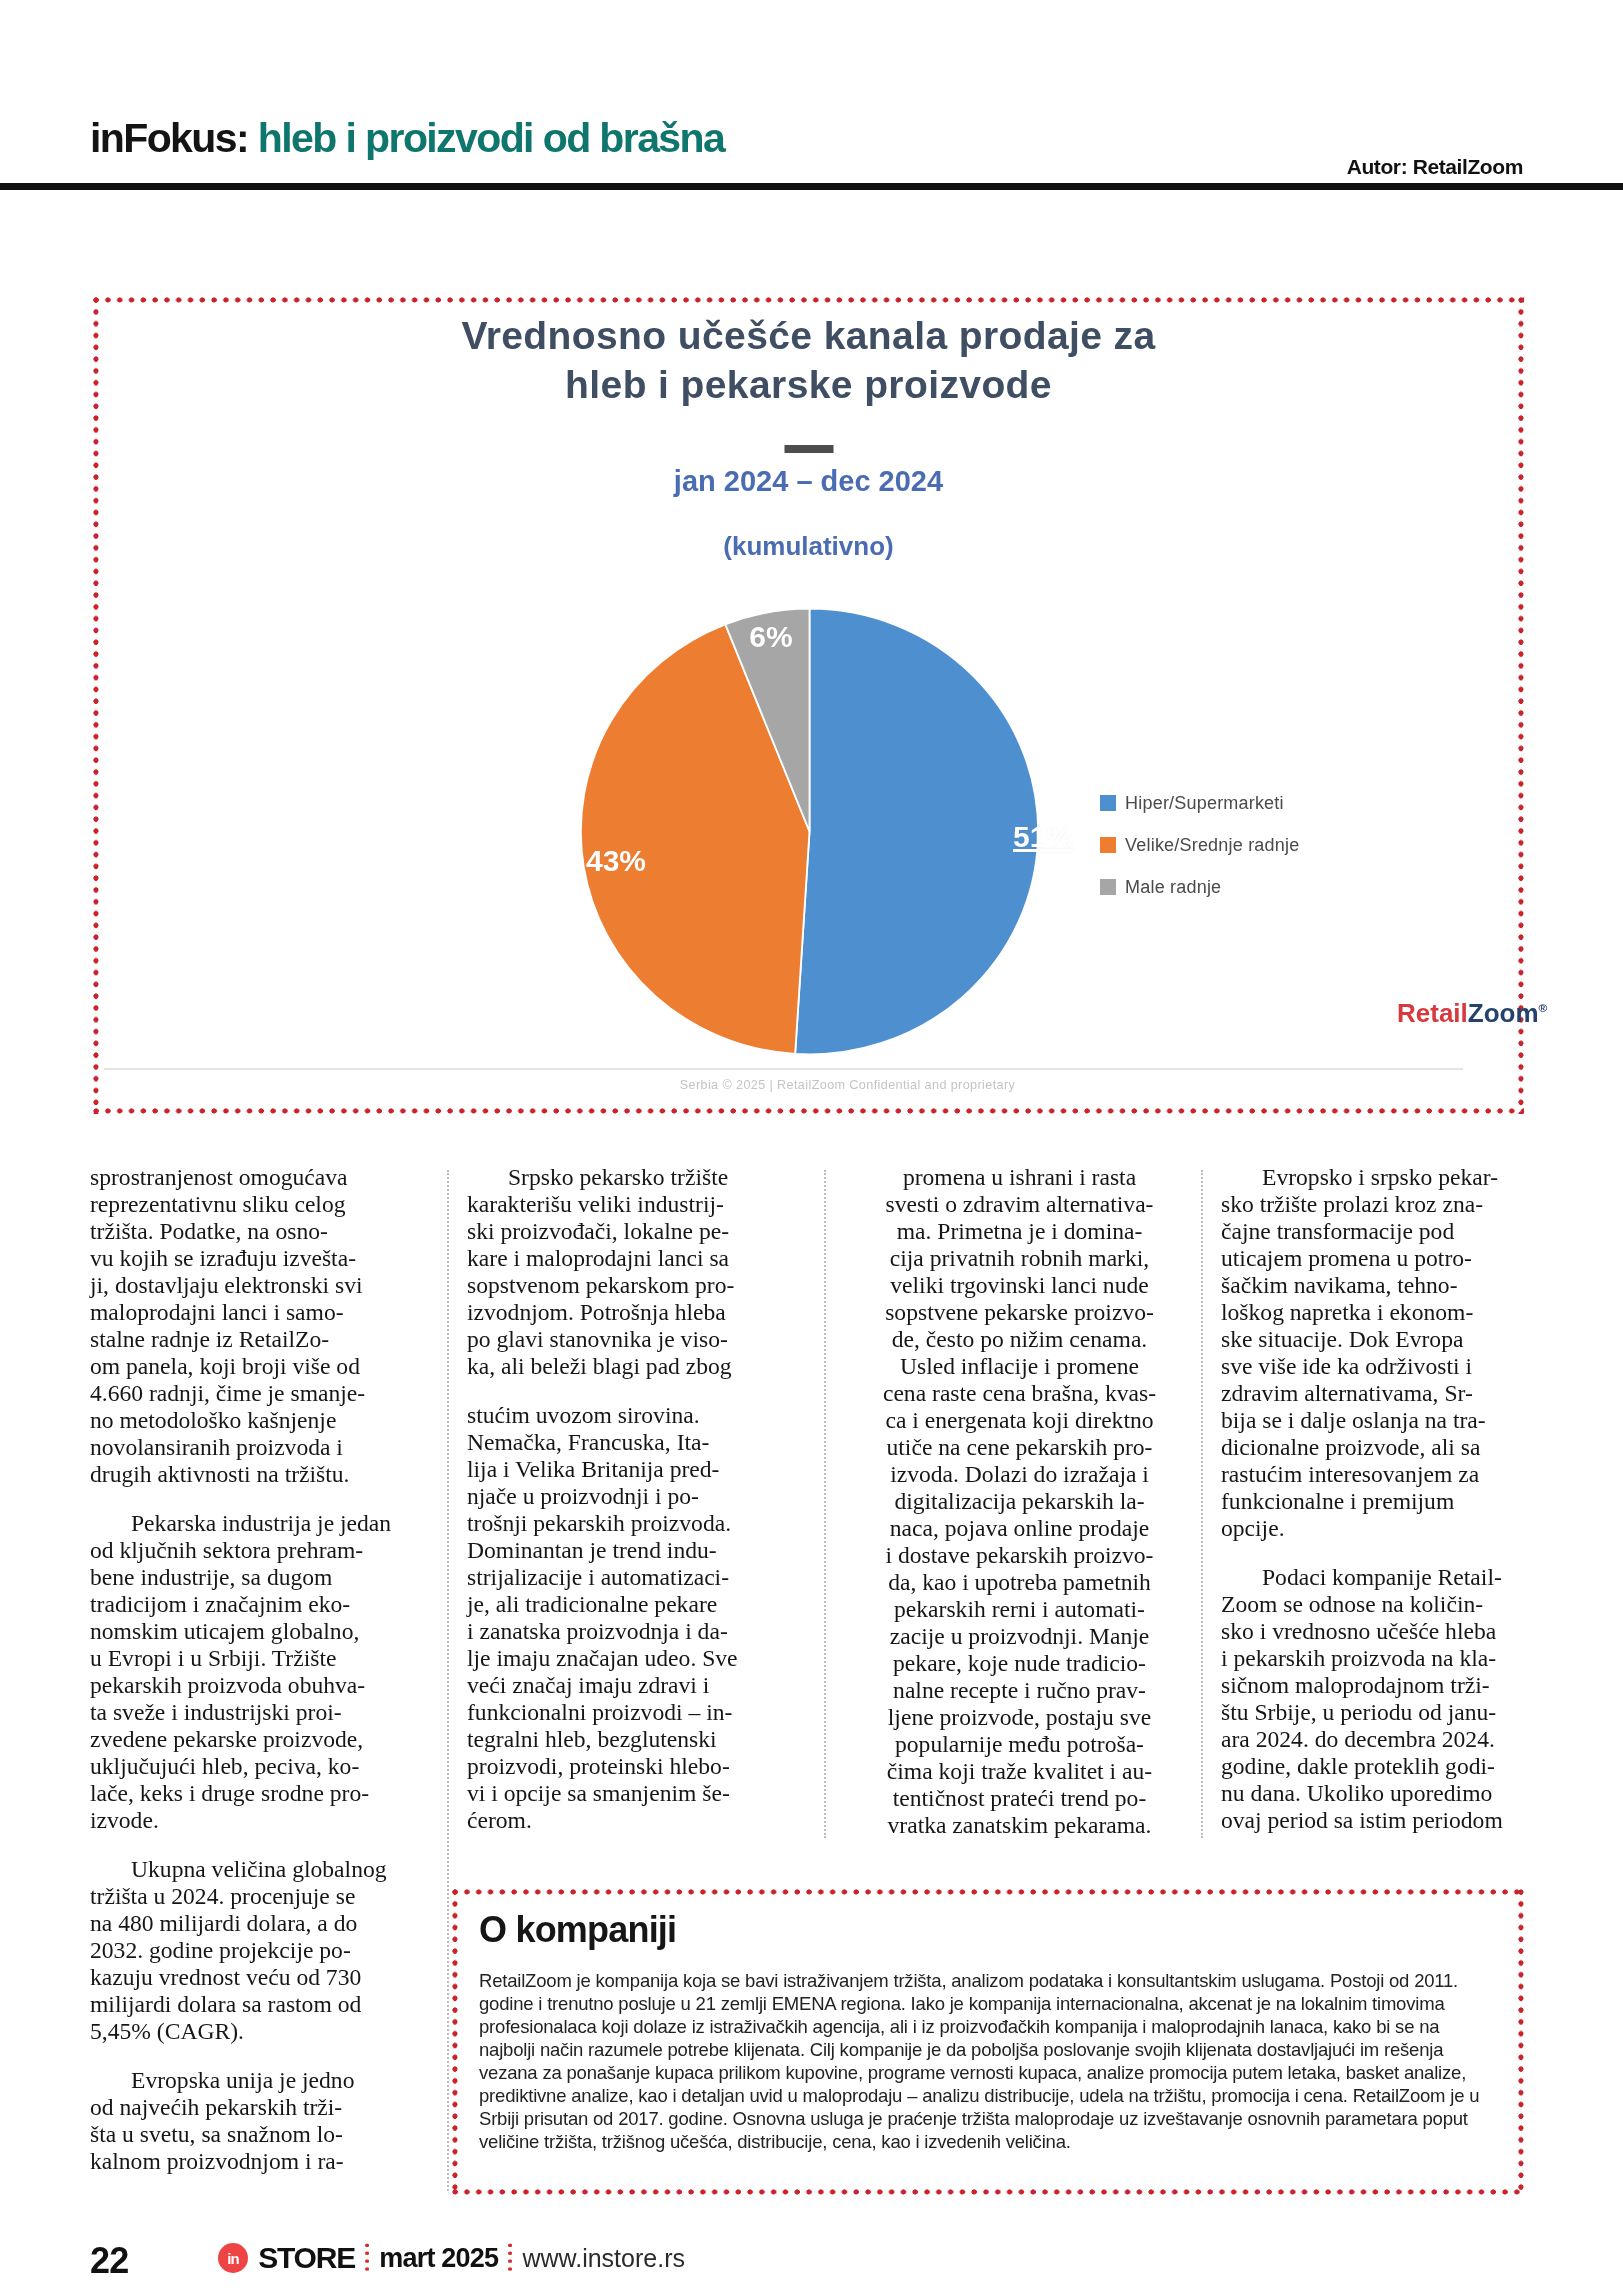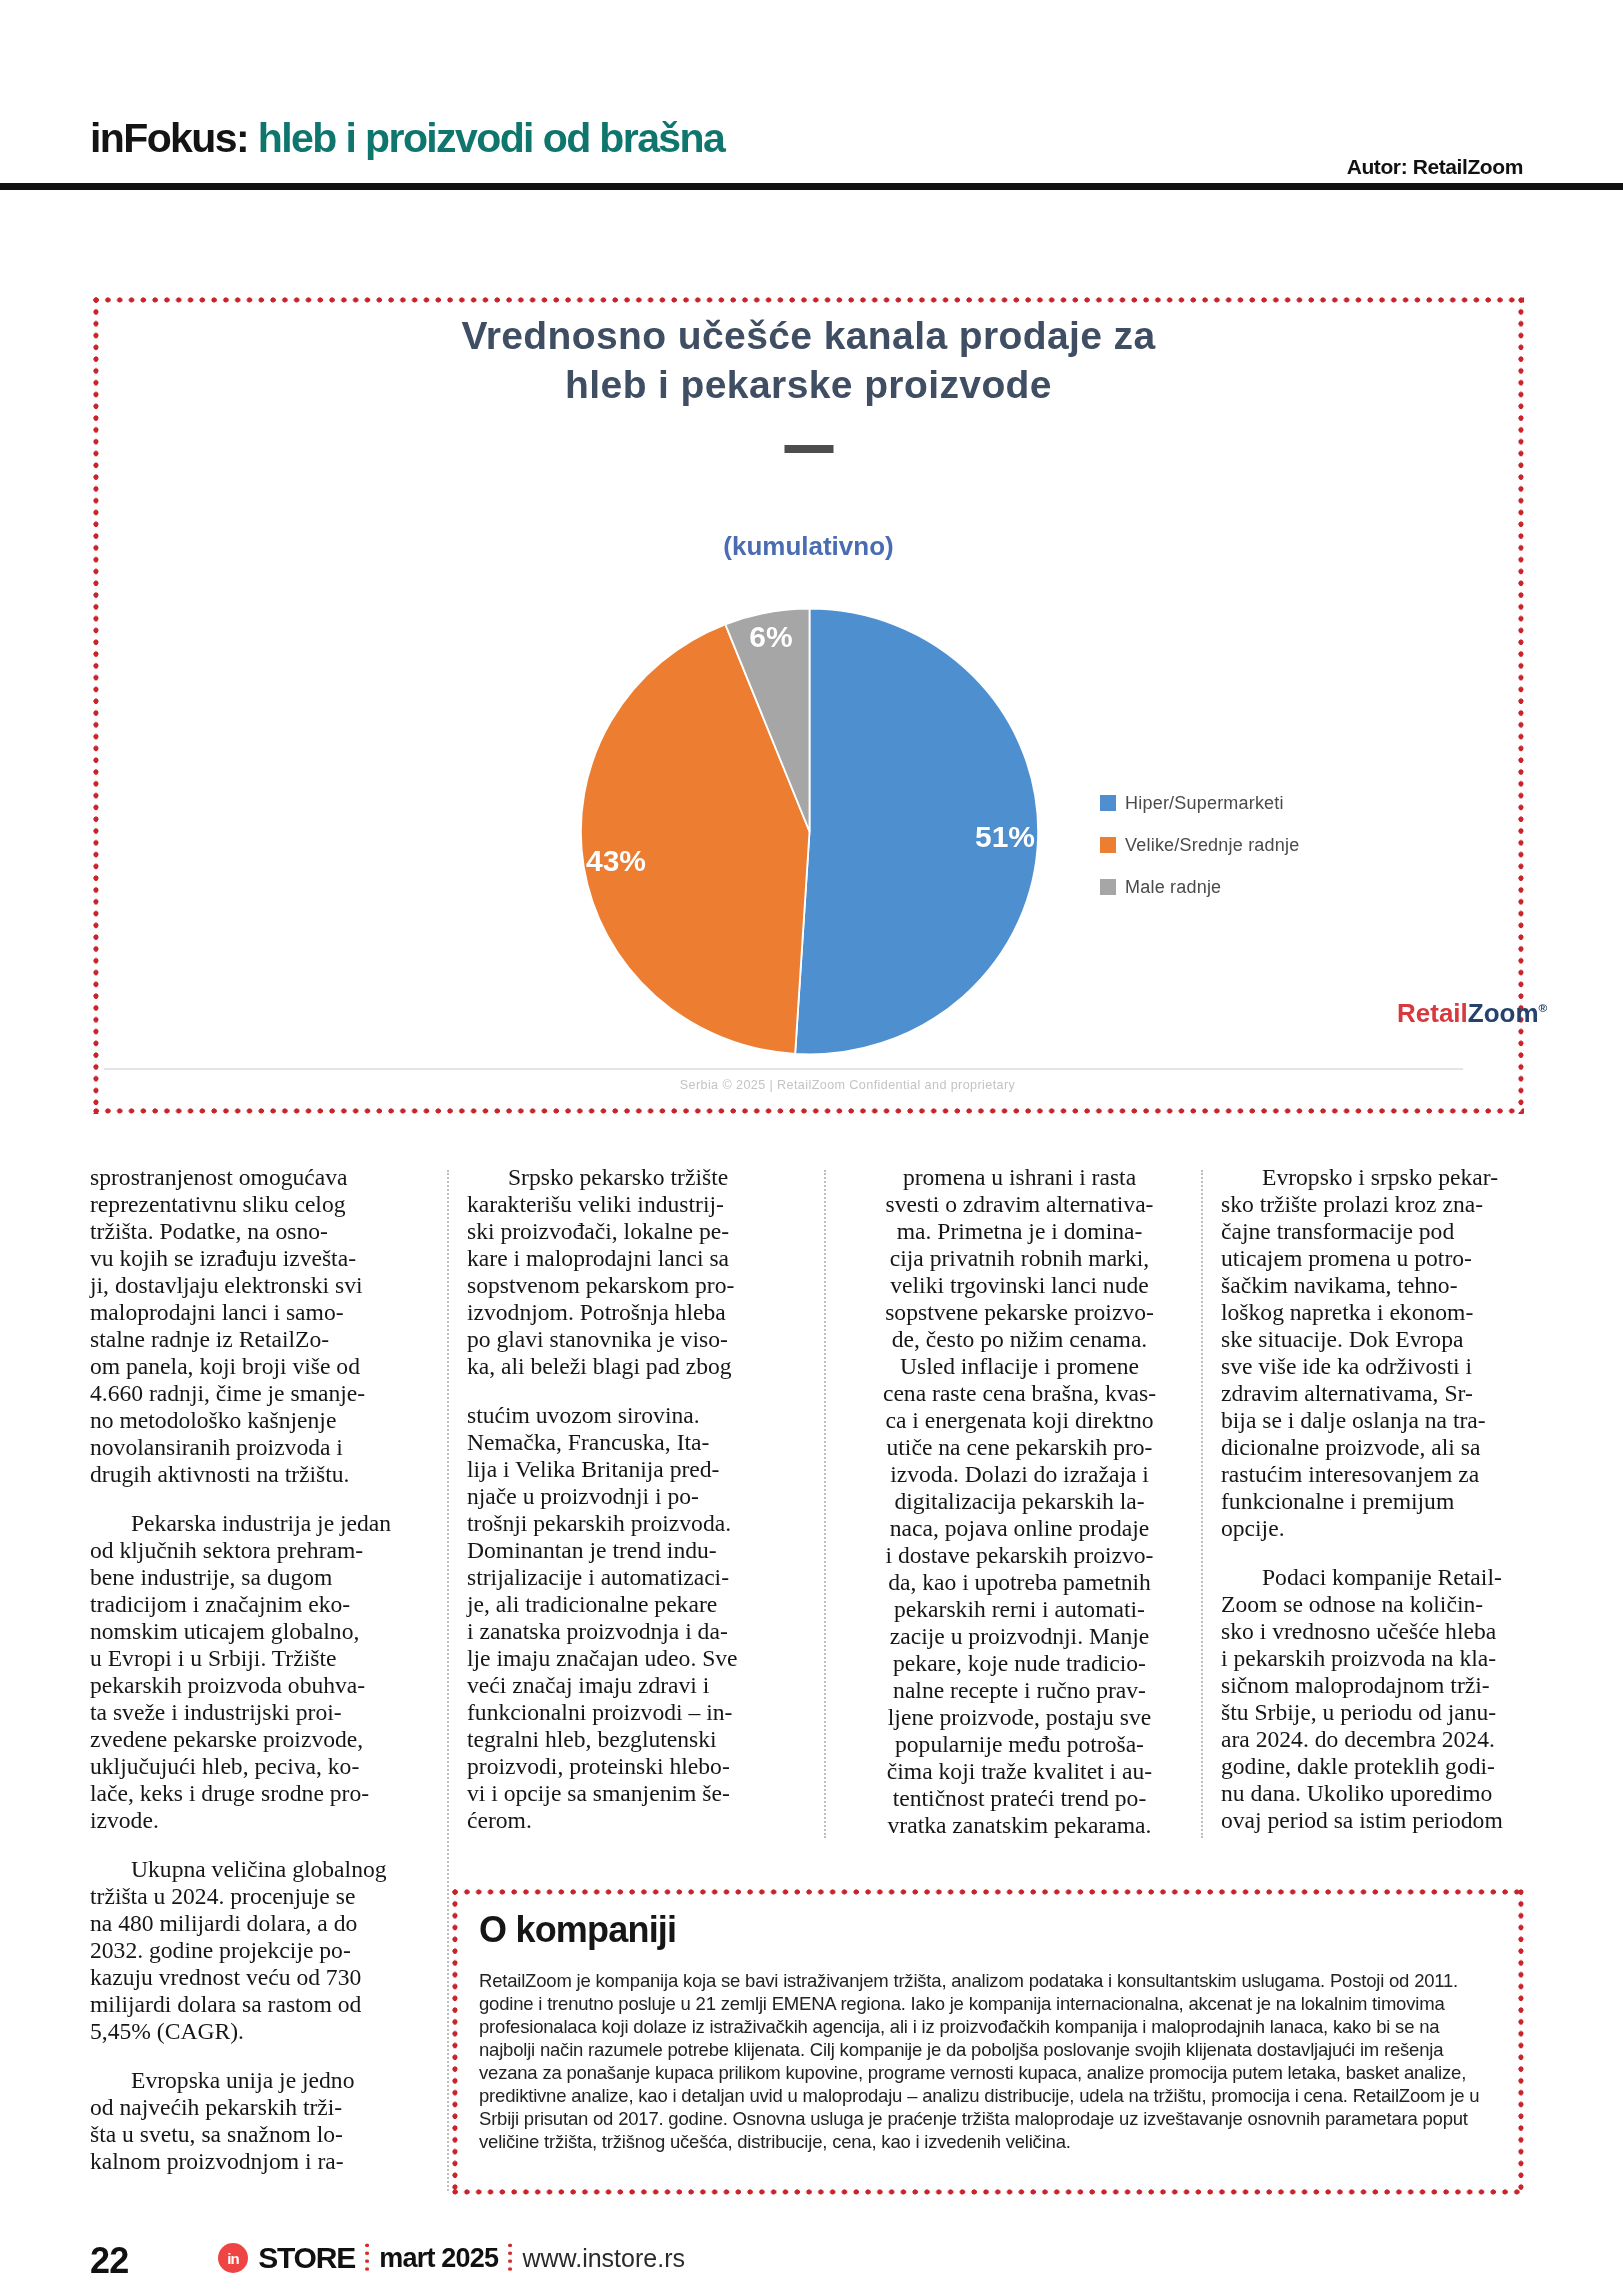--- a/index.html
+++ b/index.html
@@ -94,20 +94,21 @@
 
   <div class="chart-box">
     <div class="d-top"></div>
     <div class="d-bottom"></div>
     <div class="d-left"></div>
     <div class="d-right"></div>
 
     <div class="chart-title">Vrednosno učešće kanala prodaje za
 hleb i pekarske proizvode</div>
     <div class="chart-dash"></div>
+    <div class="chart-sub">jan 2024 – dec 2024</div>
     <div class="chart-sub2">(kumulativno)</div>
 
     <svg class="pie-svg" viewBox="-1.03 -1.03 2.06 2.06" preserveAspectRatio="none">
         <path d="M 0 0 L 0 -1 A 1 1 0 1 1 -0.06279051952931335 0.9980267284282716 Z" fill="#4e8fd0" stroke="#ffffff" stroke-width="0.008"></path>
         <path d="M 0 0 L -0.06279051952931335 0.9980267284282716 A 1 1 0 0 1 -0.36812455268467786 -0.9297764858882515 Z" fill="#ed7d31" stroke="#ffffff" stroke-width="0.008"></path>
         <path d="M 0 0 L -0.36812455268467786 -0.9297764858882515 A 1 1 0 0 1 -2.4492935982947064e-16 -1 Z" fill="#a6a6a6" stroke="#ffffff" stroke-width="0.008"></path>
       </svg>
 
     <div class="legend">
       <div class="legend-row">
@@ -123,21 +124,21 @@
         <span class="legend-label">Male radnje</span>
       </div>
     </div>
 
     <div class="rz-logo">
       <span class="rz-retail">Retail</span><span class="rz-zoom">Zoom</span><span class="rz-reg">®</span>
     </div>
 
     <div class="chart-hairline"></div>
     <div class="chart-copy">Serbia © 2025 | RetailZoom Confidential and proprietary</div>
-  <div class="pie-label" style="left: 912px; top: 540px;">51%</div>
+  <div class="pie-label" style="left: 950px; top: 540px; text-decoration: underline;">51%</div>
       <div class="pie-label" style="left: 523px; top: 564px;">43%</div>
       <div class="pie-label" style="left: 678px; top: 340px;">6%</div>
     </div>
 
   <div class="col col-1">
     <div class="para">sprostranjenost omogućava
 reprezentativnu sliku celog
 tržišta. Podatke, na osno-
 vu kojih se izrađuju izvešta-
 ji, dostavljaju elektronski svi

